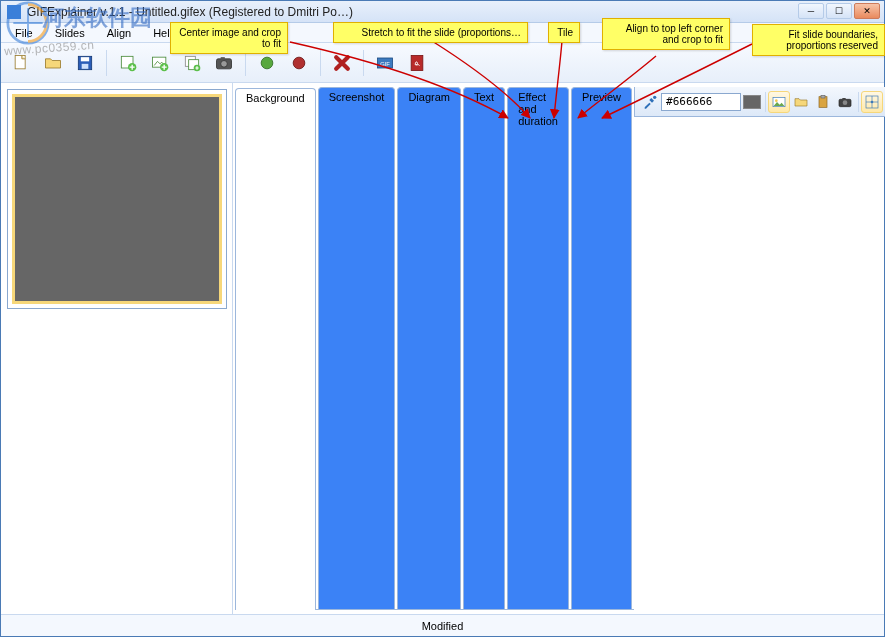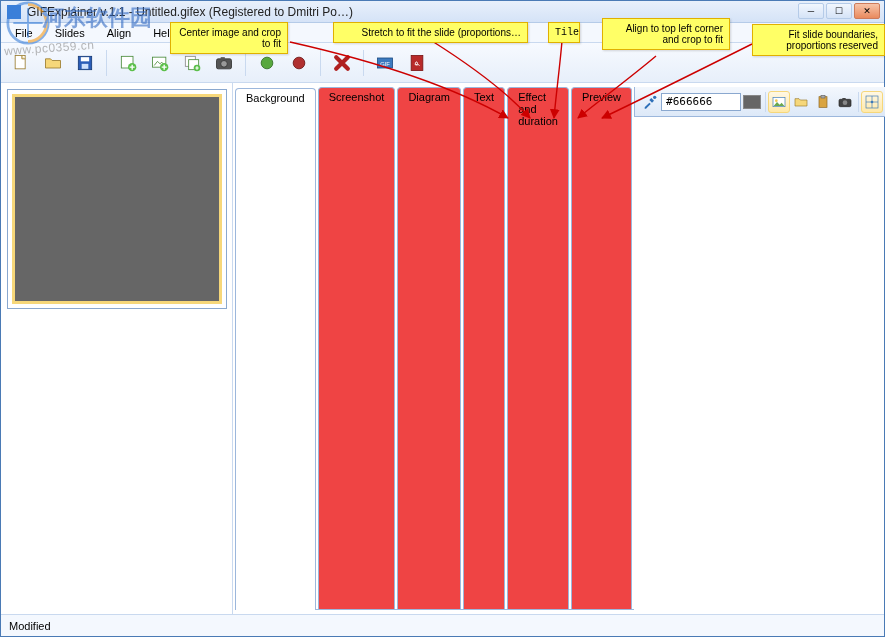--- a/index.html
+++ b/index.html
@@ -26,36 +26,36 @@
 
 
 .body { flex:1; display:flex; min-height: 0; }
 .leftpane { width: 232px; border-right:1px solid #c9d9ef; background:#fff; padding:6px; display:flex; flex-direction:column; }
 .thumb-area { width:220px; height:220px; border:1px solid #8aa8cf; background:#fff; padding:4px; }
 .thumb { width:100%; height:100%; border:3px solid #f6d77a; background:#666; }
 .leftpane .spacer { flex:1; }
 
 .rightpane { flex:1; display:flex; flex-direction:row; min-width:0; background:#fff; padding:4px 4px 4px 2px; }
 .tabs { display:flex; border-bottom:1px solid #9cb7dc; }
-.tab { padding:3px 10px; border:1px solid #9cb7dc; border-bottom:none; background:#ef4444; border-radius:4px 4px 0 0; margin-right:2px; font-size:11px; cursor:default; }
+.tab { padding:3px 10px; border:1px solid #9cb7dc; border-bottom:none; background:#3b82f6; border-radius:4px 4px 0 0; margin-right:2px; font-size:11px; cursor:default; }
 .tab.active { background:#fff; position:relative; top:1px; }
 
 .editor-header { height:30px; border:1px solid #9cb7dc; border-top:none; background:linear-gradient(#f3f7fd,#dde9f8); display:flex; align-items:center; padding:0 4px; }
 .color-input { width:80px; height:18px; border:1px solid #8aa8cf; font-family: monospace; font-size:11px; padding:0 4px; background:#fff; }
 .ehbtn { width:22px; height:22px; border:1px solid transparent; border-radius:3px; display:flex; align-items:center; justify-content:center; }
 .ehbtn.sel { border-color:#f6d77a; background: linear-gradient(#fff8e5,#ffe9a8); }
 .ehbtn svg { width:16px; height:16px; }
 .ehsep { width:1px; height:20px; background:#c9d9ef; margin:0 2px; }
 .swatch { width:18px; height:14px; border:1px solid #888; background:#666; }
 
 .canvas-wrap { flex:1; border:1px solid #9cb7dc; border-top:none; background:#fff; overflow:auto; position:relative; min-height:0; }
 .flower { width:400px; height:400px; position:relative; overflow:hidden; background:radial-gradient(circle at 38% 62%, #2a0400 0%, #4d0d02 10%, #922512 18%, #c73618 28%, #e84b20 42%, #ff5d2a 60%, #ff6a35 80%, #ff7a45 100%); }
 
 
-.statusbar { height:22px; border-top:1px solid #c9d9ef; background:#f4f8fe; display:flex; align-items:center; padding:0 8px; font-size:11px; }
+.statusbar { height:22px; border-top:1px solid #c9d9ef; background:#f4f8fe; display:flex; align-items:center; padding:0 8px; font-size:11px;justify-content:center; }
 
 
 .watermark { position:absolute; left:6px; top:1px; opacity:0.6; pointer-events:none; }
 .watermark .logo { width:44px; height:44px; }
 .watermark .url { font-size:12px; color:#888; position:absolute; left:-2px; top:40px; transform:rotate(-4deg); letter-spacing:0.5px; }
 .watermark .cn { position:absolute; left:36px; top:2px; font-size:22px; color:#346bc3; font-weight:bold; white-space:nowrap; }
 
 
 .callout { position:absolute; background:#ffff66; border:1px solid #e0b000; padding:4px 6px; font-size:10px; text-align:right; color:#000; z-index:50; box-shadow: 1px 1px 2px rgba(0,0,0,.15); }
 svg.arrows { position:absolute; inset:0; width:885px; height:637px; pointer-events:none; z-index:49; }
@@ -291,21 +291,21 @@
     <circle cx="24" cy="24" r="22" fill="none" stroke="#3a7fd9" stroke-width="3"></circle>
     <path d="M24 4a20 20 0 0 1 0 40" fill="none" stroke="#f59b1c" stroke-width="3"></path>
     <path d="M8 24h32M24 8v32" stroke="#3a7fd9" stroke-width="2"></path>
   </svg>
   <span class="cn">河东软件园</span>
   <span class="url">www.pc0359.cn</span>
 </div>
 
 <div class="callout" style="left:170px; top:22px; width:118px;">Center image and crop to fit</div>
 <div class="callout" style="left:333px; top:22px; width:195px;">Stretch to fit the slide (proportions…</div>
-<div class="callout" style="left:548px; top:22px; width:32px;font-family:Liberation Mono, monospace;">Tile</div>
+<div class="callout" style="left:548px; top:22px; width:32px;">Tile</div>
 <div class="callout" style="left:602px; top:18px; width:128px;">Align to top left corner and crop to fit</div>
 <div class="callout" style="left:752px; top:24px; width:133px;">Fit slide boundaries, proportions reserved</div>
 
 <svg class="arrows">
   <defs>
     <marker id="ah" viewBox="0 0 10 10" refX="9" refY="5" markerWidth="7" markerHeight="7" orient="auto-start-reverse">
       <path d="M0 0L10 5L0 10z" fill="#cc0000"></path>
     </marker>
   </defs>
   <path d="M290 42 C 370 60, 450 85, 508 118" stroke="#cc0000" fill="none" stroke-width="1.4" marker-end="url(#ah)"></path>

